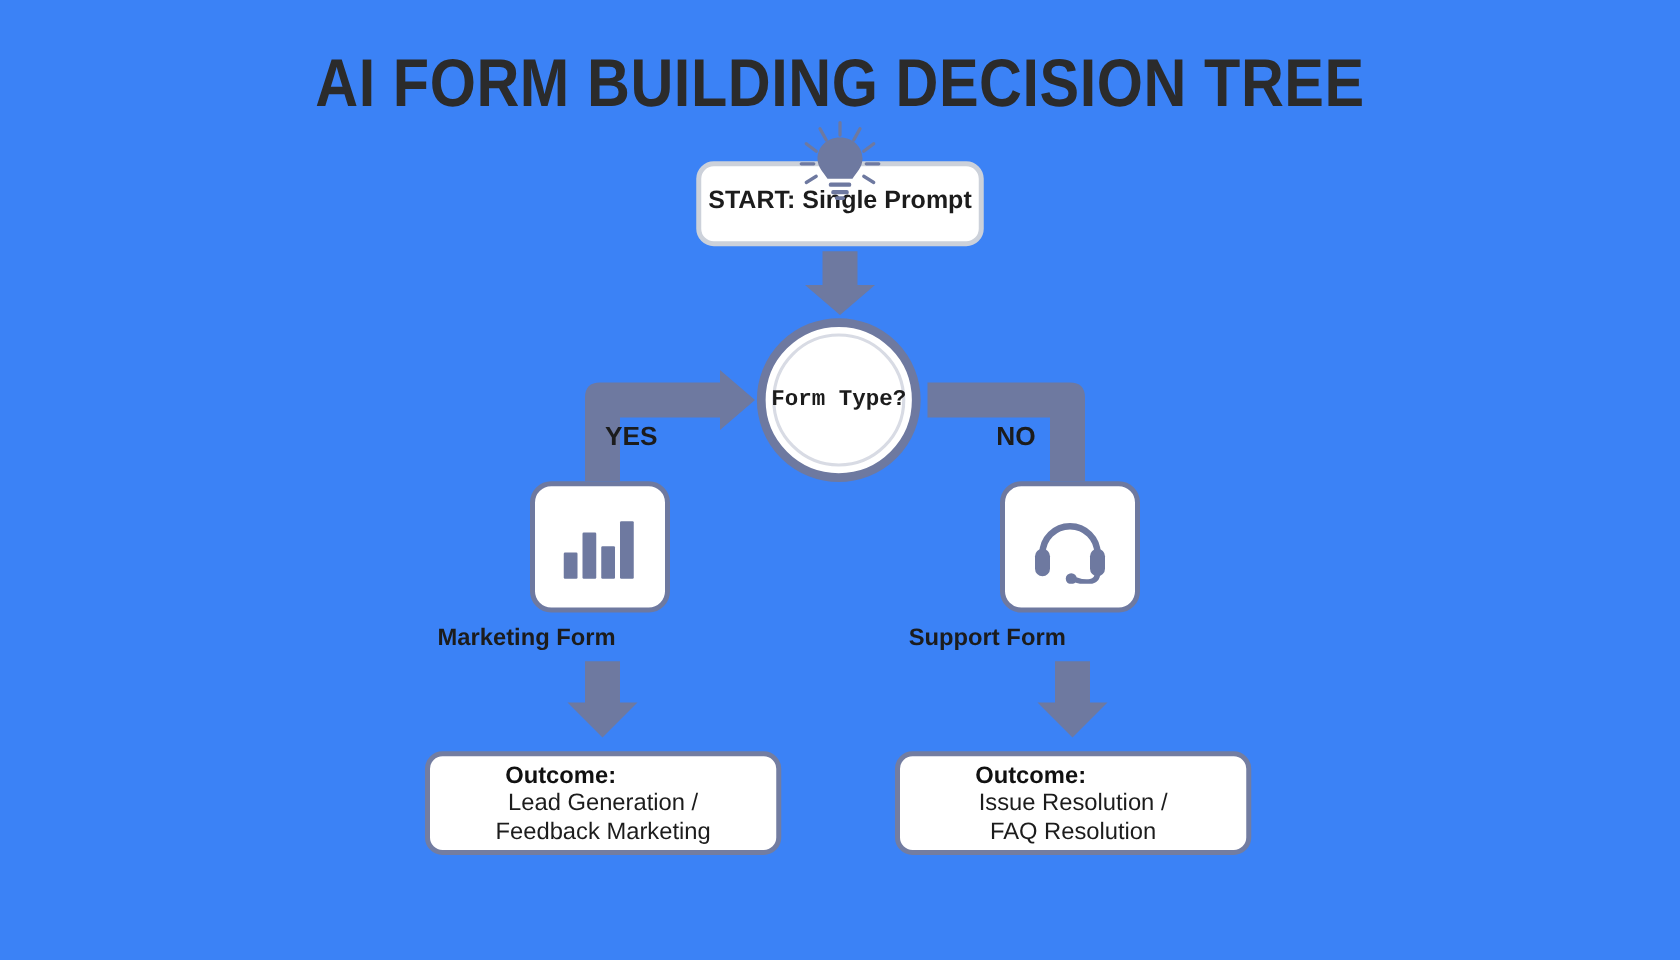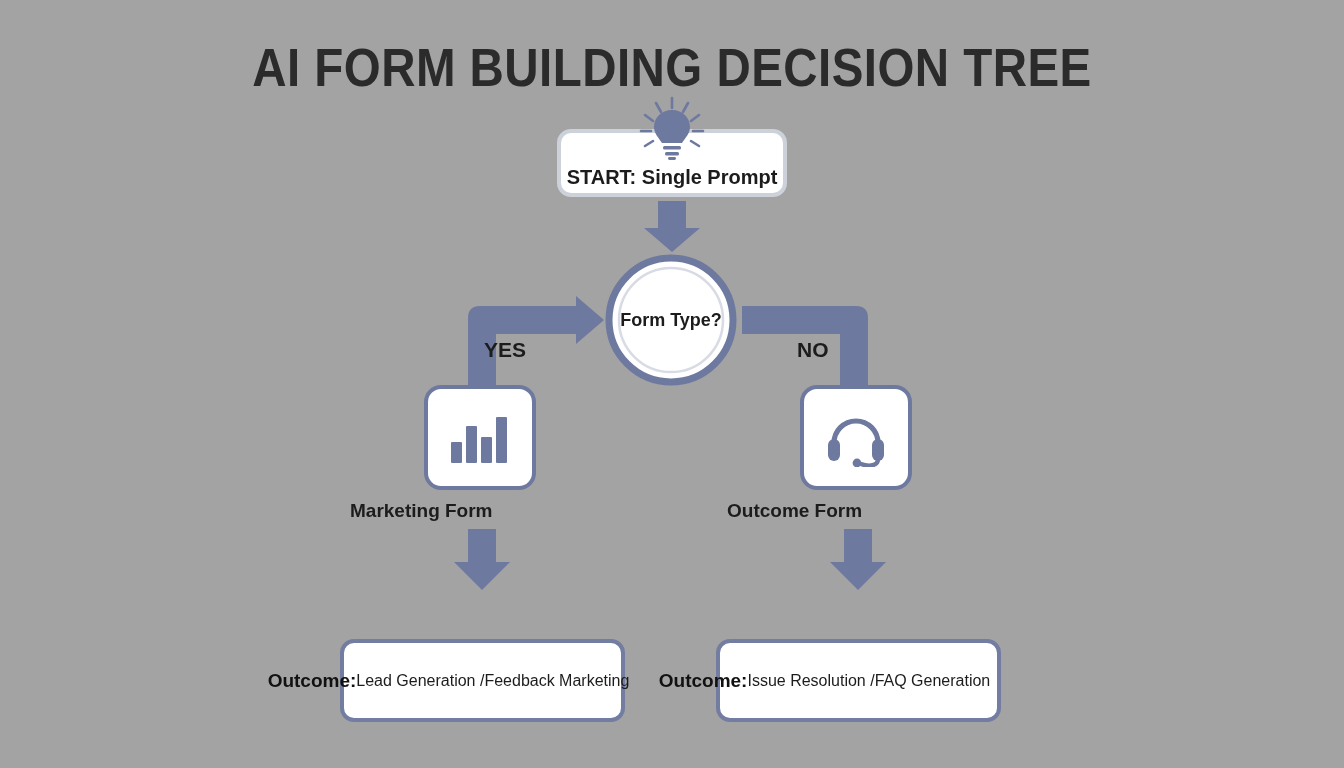--- a/index.html
+++ b/index.html
@@ -11,21 +11,21 @@
     width: 1344px;
     height: 768px;
     background: #ffffff;
     font-family: "Liberation Sans", sans-serif;
     overflow: hidden;
   }
   #canvas {
     position: relative;
     width: 1344px;
     height: 768px;
-    background: #a3a3a3;
+    background: #3b82f6;
   }
 
   
   #page-title {
     position: absolute;
     left: 0;
     top: 36px;
     width: 1344px;
     text-align: center;
     font-family: "Liberation Sans Narrow", "Liberation Sans", sans-serif;
@@ -61,21 +61,21 @@
   }
   #start-label {
     position: absolute;
     left: 0;
     top: 0;
     width: 100%;
     height: 100%;
     display: flex;
     align-items: flex-end;
     justify-content: center;
-    padding-bottom: 4px;
+    padding-bottom: 21px;
     box-sizing: border-box;
     font-size: 20px;
     font-weight: bold;
     color: #1c1c1c;
     white-space: nowrap;
   }
   #bulb-icon {
     position: absolute;
     left: 636px;
     top: 96px;
@@ -83,20 +83,21 @@
     height: 66px;
   }
 
   
   #decision-node {
     position: absolute;
     left: 600px;
     top: 255px;
     width: 142px;
     height: 130px;
+    font-family: Liberation Mono, monospace;
   }
   #decision-label {
     position: absolute;
     left: 0;
     top: 0;
     width: 100%;
     height: 100%;
     display: flex;
     align-items: center;
     justify-content: center;
@@ -148,39 +149,38 @@
   
   .outcome-box {
     position: absolute;
     width: 285px;
     height: 83px;
     border: 4px solid #737da1;
     border-radius: 14px;
     background: #ffffff;
     box-sizing: border-box;
     display: flex;
-    flex-direction: row;
+    flex-direction: column;
     align-items: center;
     justify-content: center;
     padding-top: 2px;
-    margin-top: 38px;
   }
   #outcome-left  { left: 340px; top: 601px; }
   #outcome-right { left: 716px; top: 601px; }
 
   .outcome-title {
     font-size: 19px;
     font-weight: bold;
     color: #111111;
     line-height: 1.18;
     align-self: center;
     margin-left: -68px;
   }
   .outcome-line {
-    font-size: 16px;
+    font-size: 19px;
     font-weight: normal;
     color: #1c1c1c;
     line-height: 1.18;
     text-align: right;
     white-space: nowrap;
   }
 </style>
 </head>
 <body>
 
@@ -285,27 +285,27 @@
 
       <path d="M 9 34 A 22 22 0 0 1 53 34" fill="none" stroke="#6e79a0" stroke-width="5.2" stroke-linecap="round"></path>
 
       <rect x="3" y="30" width="12" height="22" rx="6" fill="#6e79a0"></rect>
       <rect x="47" y="30" width="12" height="22" rx="6" fill="#6e79a0"></rect>
 
       <path d="M 53 50 C 53 57 44 58 36 55" fill="none" stroke="#6e79a0" stroke-width="4.4" stroke-linecap="round"></path>
       <circle cx="32" cy="54" r="4.4" fill="#6e79a0"></circle>
     </svg>
   </div>
-  <div id="support-caption" class="node-caption">Outcome Form</div>
+  <div id="support-caption" class="node-caption">Support Form</div>
 
   <div id="outcome-left" class="outcome-box">
     <div class="outcome-title">Outcome:</div>
     <div class="outcome-line">Lead Generation /</div>
     <div class="outcome-line">Feedback Marketing</div>
   </div>
 
   <div id="outcome-right" class="outcome-box">
     <div class="outcome-title">Outcome:</div>
     <div class="outcome-line">Issue Resolution /</div>
-    <div class="outcome-line">FAQ Generation</div>
+    <div class="outcome-line">FAQ Resolution</div>
   </div>
 
 </div>
 
 </body></html>

